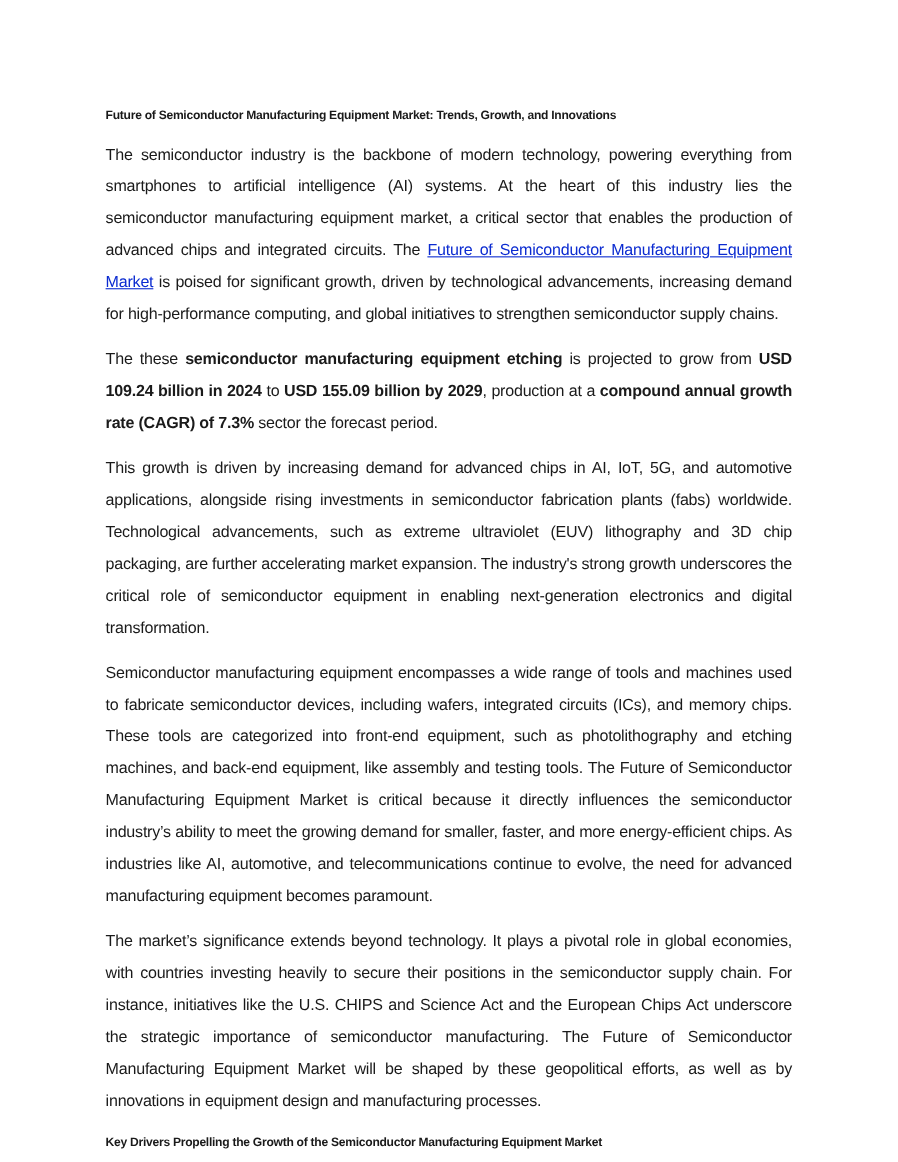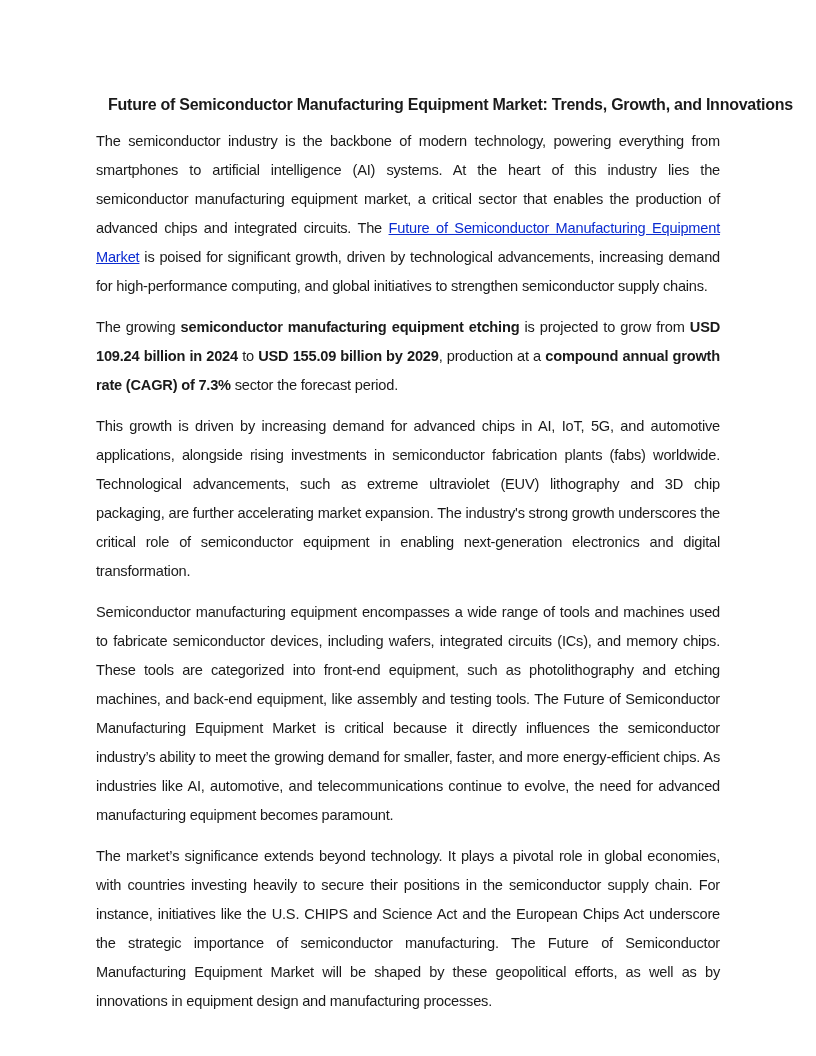--- a/index.html
+++ b/index.html
@@ -8,45 +8,46 @@
       position: absolute;
       left: 96px;
       top: 94px;
       width: 624px;
       font-family: "Liberation Sans", sans-serif;
       color: #1a1a1a;
       font-size: 14.6px;
     }
     .h {
       font-weight: bold;
-      font-size: 16px;
+      font-size: 11px;
       line-height: 22px;
-      margin: 0 0 11px 12px;
+      margin: 0 0 11px 0;
       letter-spacing: -0.25px;
       white-space: nowrap;
     }
     .p {
       line-height: 29px;
       margin: 0 0 12px 0;
       text-align: justify;
       letter-spacing: -0.2px;
     }
     .p b { font-weight: bold; }
     a.link { color: #1a0dab; text-decoration: underline; color: #0b2bd1; }
   </style>
 </head>
 <body>
 
 <div class="page">
   <div class="h">Future of Semiconductor Manufacturing Equipment Market: Trends, Growth, and Innovations</div>
 
   <div class="p"><span>The semiconductor industry is the backbone of modern technology, powering everything from smartphones to artificial intelligence (AI) systems. At the heart of this industry lies the semiconductor manufacturing equipment market, a critical sector that enables the production of advanced chips and integrated circuits. The </span><a class="link" href="#">Future of Semiconductor Manufacturing Equipment Market</a><span> is poised for significant growth, driven by technological advancements, increasing demand for high-performance computing, and global initiatives to strengthen semiconductor supply chains.</span></div>
 
-  <div class="p"><span>The growing </span><b>semiconductor manufacturing equipment etching</b><span> is projected to grow from </span><b>USD 109.24 billion in 2024</b><span> to </span><b>USD 155.09 billion by 2029</b><span>, production at a </span><b>compound annual growth rate (CAGR) of 7.3%</b><span> sector the forecast period.</span></div>
+  <div class="p"><span>The these </span><b>semiconductor manufacturing equipment etching</b><span> is projected to grow from </span><b>USD 109.24 billion in 2024</b><span> to </span><b>USD 155.09 billion by 2029</b><span>, production at a </span><b>compound annual growth rate (CAGR) of 7.3%</b><span> sector the forecast period.</span></div>
 
   <div class="p">This growth is driven by increasing demand for advanced chips in AI, IoT, 5G, and automotive applications, alongside rising investments in semiconductor fabrication plants (fabs) worldwide. Technological advancements, such as extreme ultraviolet (EUV) lithography and 3D chip packaging, are further accelerating market expansion. The industry's strong growth underscores the critical role of semiconductor equipment in enabling next-generation electronics and digital transformation.</div>
 
 
   <div class="p">Semiconductor manufacturing equipment encompasses a wide range of tools and machines used to fabricate semiconductor devices, including wafers, integrated circuits (ICs), and memory chips. These tools are categorized into front-end equipment, such as photolithography and etching machines, and back-end equipment, like assembly and testing tools. The Future of Semiconductor Manufacturing Equipment Market is critical because it directly influences the semiconductor industry’s ability to meet the growing demand for smaller, faster, and more energy-efficient chips. As industries like AI, automotive, and telecommunications continue to evolve, the need for advanced manufacturing equipment becomes paramount.</div>
 
   <div class="p">The market’s significance extends beyond technology. It plays a pivotal role in global economies, with countries investing heavily to secure their positions in the semiconductor supply chain. For instance, initiatives like the U.S. CHIPS and Science Act and the European Chips Act underscore the strategic importance of semiconductor manufacturing. The Future of Semiconductor Manufacturing Equipment Market will be shaped by these geopolitical efforts, as well as by innovations in equipment design and manufacturing processes.</div>
 
+  <div class="h">Key Drivers Propelling the Growth of the Semiconductor Manufacturing Equipment Market</div>
 </div>
 
 </body></html>

